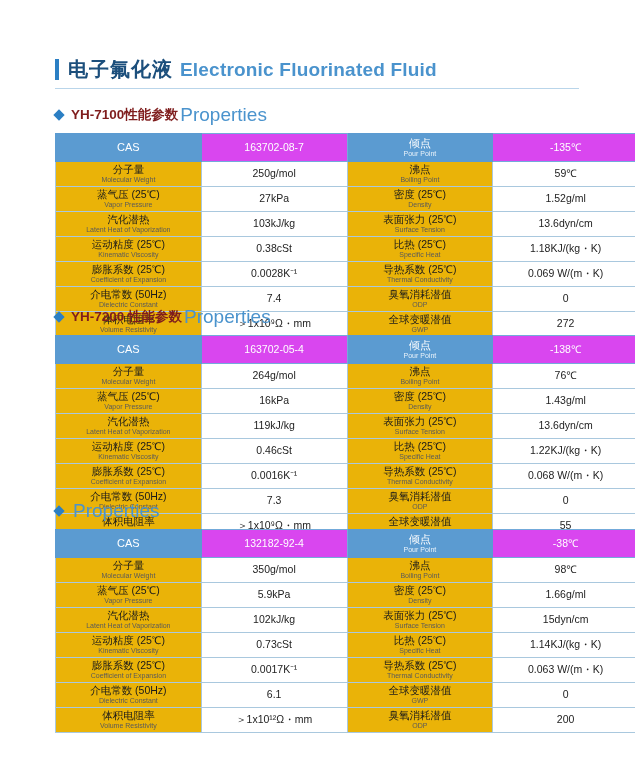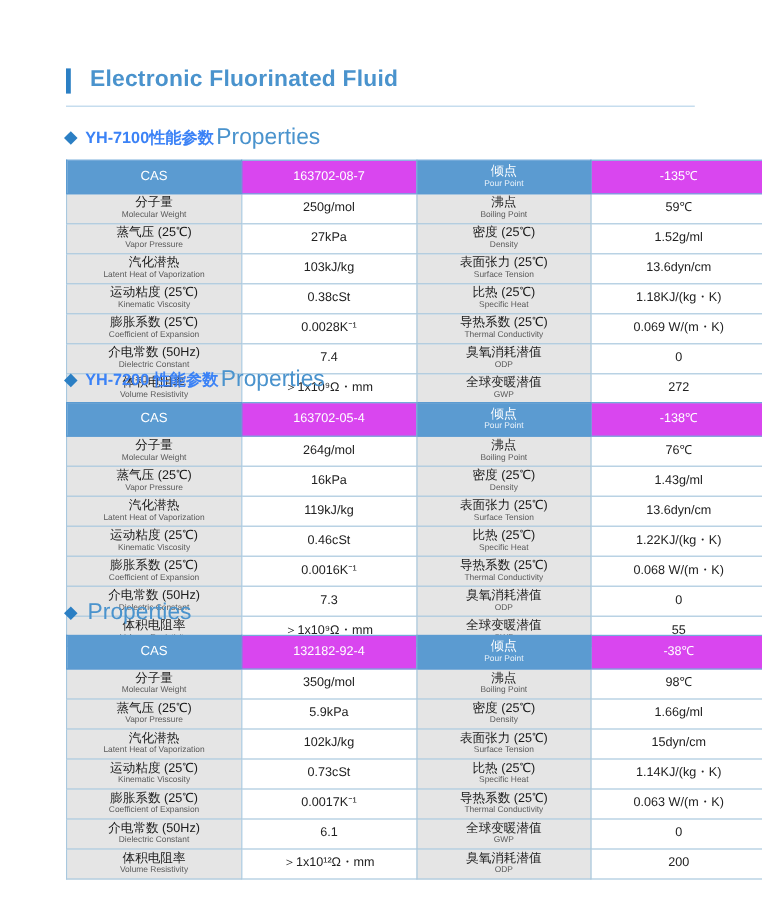--- a/index.html
+++ b/index.html
@@ -55,21 +55,21 @@
   }
   .sec-diamond {
     width: 8px; height: 8px;
     background: #2b7fc4;
     transform: rotate(45deg);
     margin-right: 8px;
     flex: 0 0 auto;
   }
   .sec-cn {
     font-size: 13.5px;
-    color: #3b82f6;
+    color: #7f1d1d;
     font-weight: bold;
   }
   .sec-en {
     font-size: 19px;
     color: #4a93cd;
     margin-left: 2px;
   }
 
   
   table.spec {
@@ -92,39 +92,40 @@
     color: #ffffff;
     font-size: 11px;
     border: 1px solid #5b9bd1;
     height: 28px;
   }
   table.spec tr.head td.light {
     background: #d946ef;
     border: 1px solid #73aada;
   }
   table.spec td.lbl {
-    background: #e5e5e5;
+    background: #eab308;
     color: #1a1a1a;
   }
   table.spec td.val {
     background: #ffffff;
   }
   .cn { display: block; font-size: 10.5px; color: #1a1a1a; line-height: 1.1; }
   .en { display: block; font-size: 7px; color: #5a5a5a; line-height: 1.1; margin-top: 0px; }
   .hcn { display: block; font-size: 11px; color:#fff; line-height: 1.05; }
   .hen { display: block; font-size: 7px; color:#eaf3fa; line-height: 1.05; }
   .val-txt { font-size: 10.5px; }
 </style>
 </head>
 <body>
 
 <div class="page">
 
   <div class="main-title-wrap">
     <div class="title-bar"></div>
+    <span class="title-cn">电子氟化液</span>
     <span class="title-en">Electronic Fluorinated Fluid</span>
   </div>
   <div class="title-rule"></div>
 
   <div class="section" id="sec0" style="top:104px;">
     <div class="sec-head">
       <span class="sec-diamond"></span>
       <span class="sec-cn">YH-7100性能参数</span>
       <span class="sec-en">Properties</span>
     </div>

